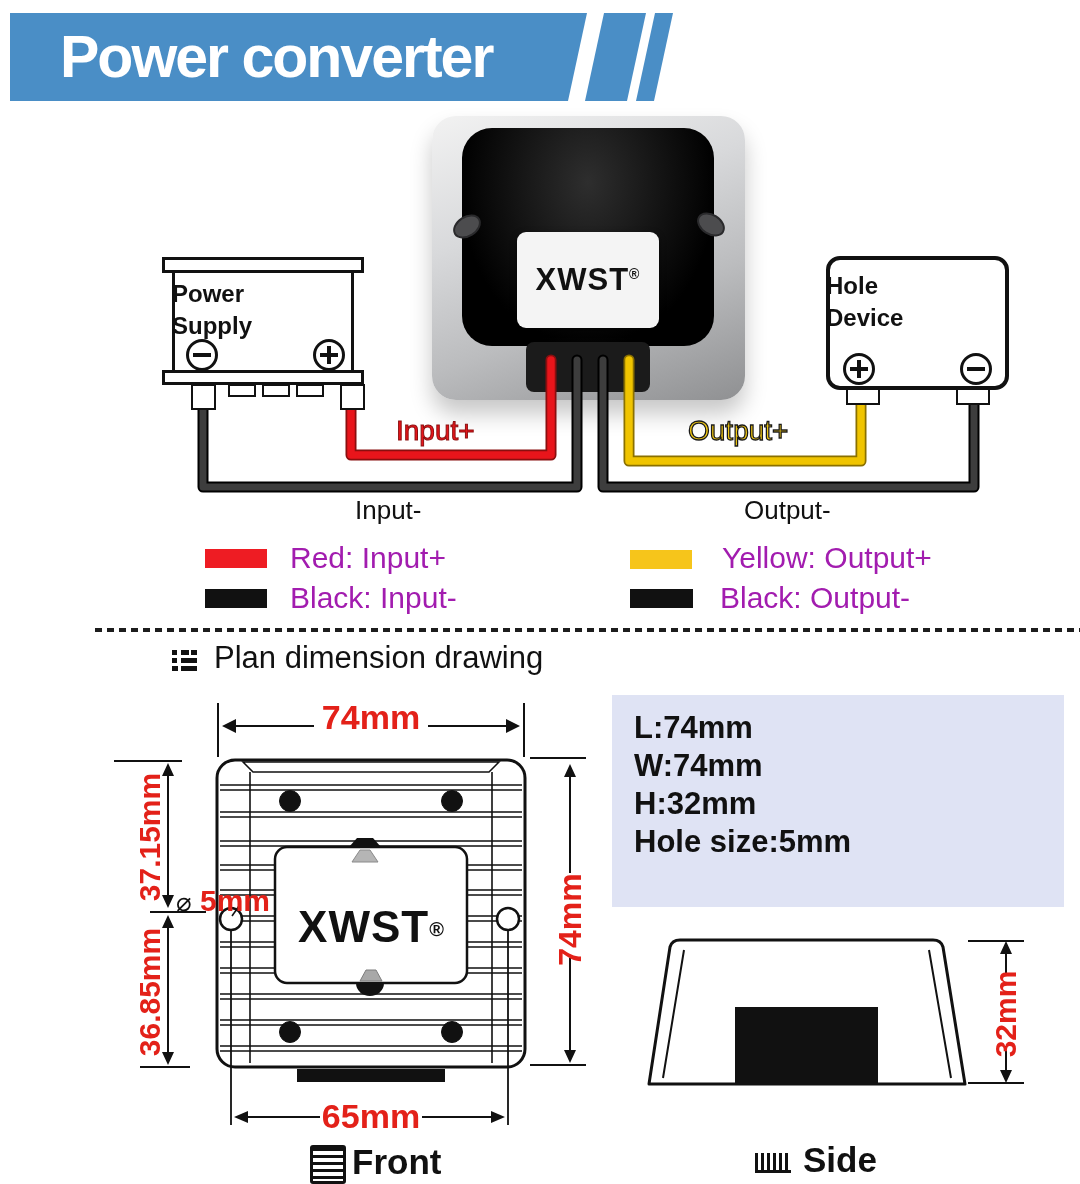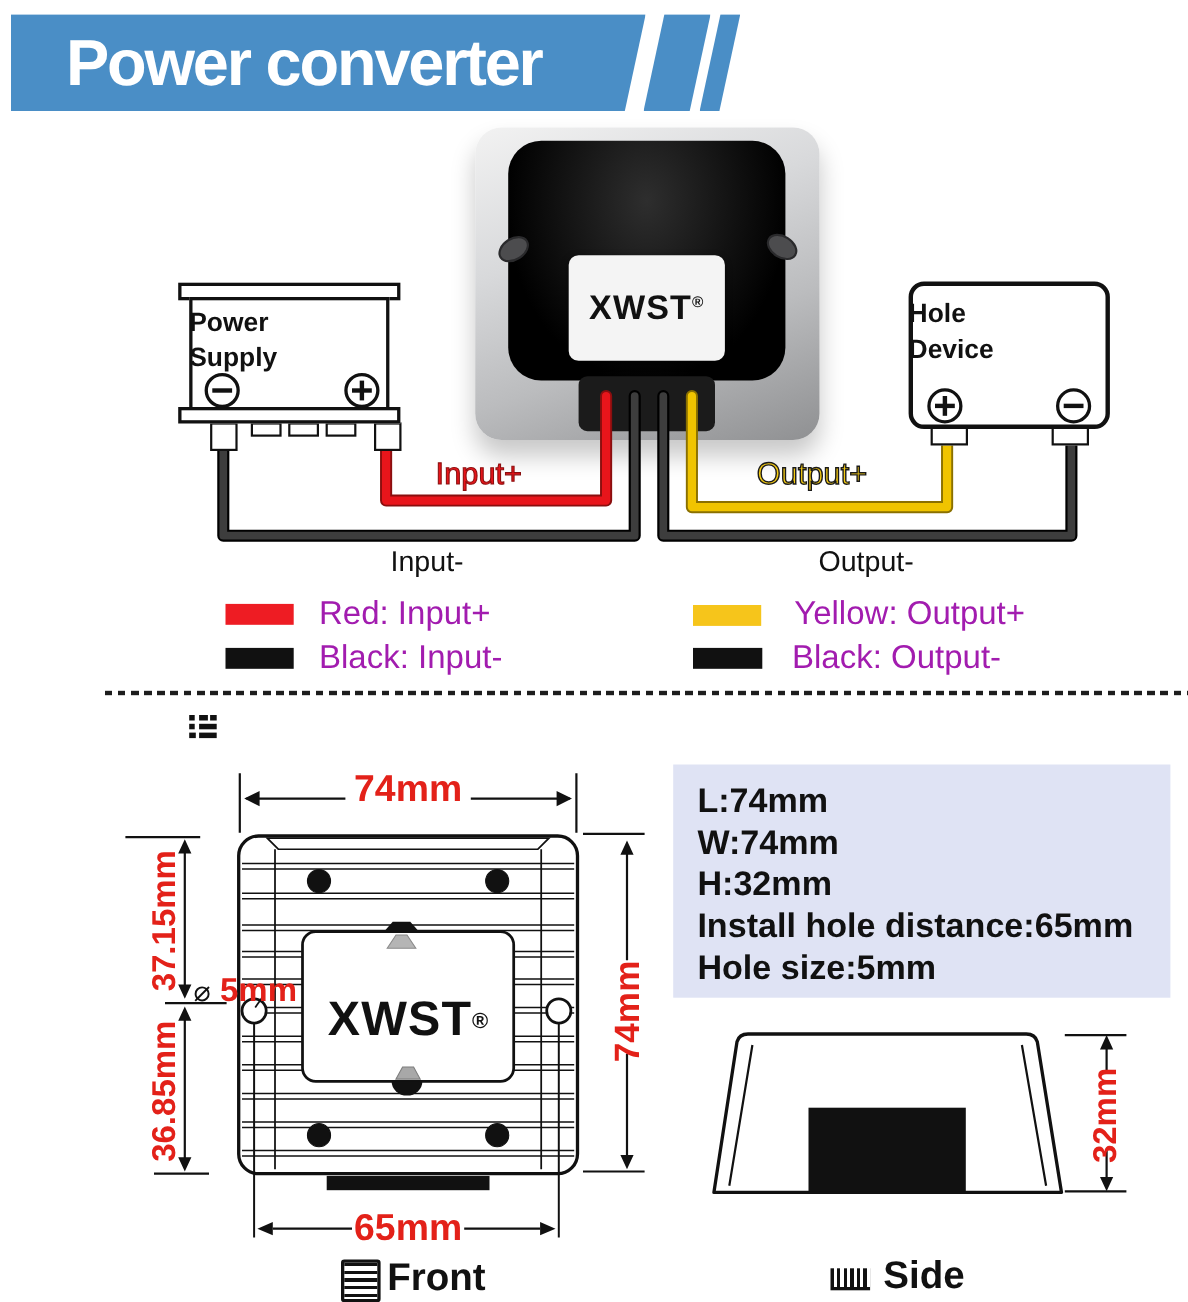--- a/index.html
+++ b/index.html
@@ -220,38 +220,38 @@
     <g fill="#111">
         <rect x="1" y="3" width="5" height="5"></rect>
         <rect x="1" y="11" width="5" height="5"></rect>
         <rect x="1" y="19" width="6" height="5"></rect>
     <rect x="10" y="3" width="8" height="5"></rect>
         <rect x="20" y="3" width="6" height="5"></rect>
     <rect x="10" y="11" width="16" height="5"></rect>
         <rect x="10" y="19" width="16" height="5"></rect>
       </g>
   </svg>
+  <div class="abs section-head">Plan dimension drawing</div>
 
   <div class="abs dim dim-74t">74mm</div>
   <div class="abs dim rot dim-3715">37.15mm</div>
   <div class="abs dim-5mm"><span class="dia">⌀</span> <span class="val">5mm</span></div>
   <div class="abs dim rot dim-3685">36.85mm</div>
   <div class="abs dim rot dim-74r">74mm</div>
   <div class="abs dim dim-65">65mm</div>
   <div class="abs frontview-label">
     <span class="brand">XWST</span><sup class="reg">®</sup>
   </div>
 
   <div class="abs dim rot dim-32">32mm</div>
 
   <div class="abs infobox">
     <div>L:74mm</div>
     <div>W:74mm</div>
     <div>H:32mm</div>
-    <div>Install hole distance:65mm</div>
     <div>Hole size:5mm</div>
   </div>
 
   <div class="abs front-icon"></div>
   <div class="abs viewlabel" style="left:352px;top:1142px;">Front</div>
   <div class="abs side-icon"></div>
   <div class="abs viewlabel" style="left:803px;top:1140px;">Side</div>
 
 </div>
 

